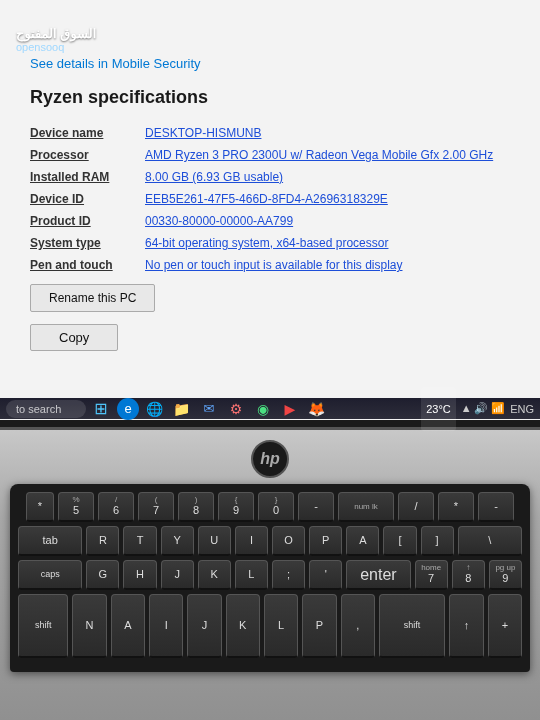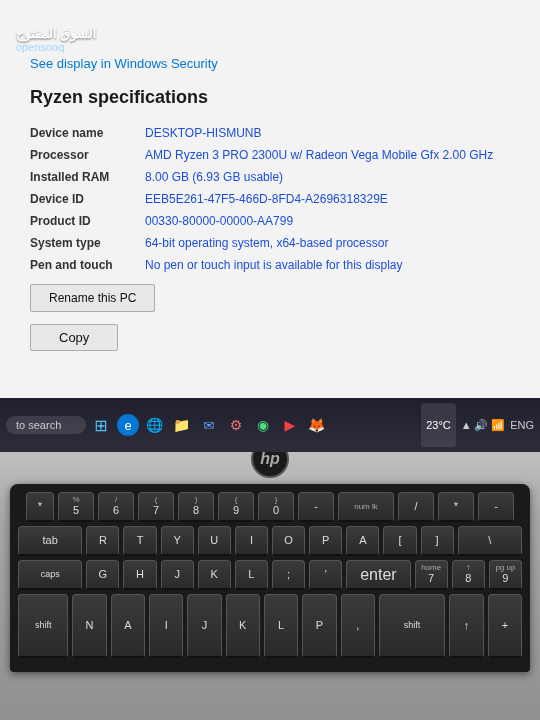--- a/index.html
+++ b/index.html
@@ -50,20 +50,21 @@
     .spec-table {
       width: 100%;
       border-collapse: collapse;
     }
     .spec-table tr td {
       font-size: 12px;
       color: #222;
       padding: 2px 0;
       vertical-align: top;
       line-height: 1.5;
+      text-decoration: underline;
     }
     .spec-table tr td:first-child {
       font-weight: 600;
       color: #333;
       width: 115px;
       min-width: 115px;
     }
     .spec-table tr td:last-child {
       color: #1d4ed8;
       margin-top: 18px;
@@ -93,21 +94,21 @@
       border-radius: 2px;
       user-select: none;
     }
 
     
     .taskbar {
       position: absolute;
       top: 398px;
       left: 0;
       width: 540px;
-      height: 54px;
+      height: 21px;
       background: linear-gradient(to bottom, #1e1e2e 0%, #2d2d3a 100%);
       display: flex;
       align-items: center;
       padding: 0 6px;
       z-index: 20;
       gap: 4px;
     }
     .taskbar-search {
       background: rgba(255,255,255,0.12);
       border-radius: 12px;
@@ -277,21 +278,21 @@
 
 <div class="screen">
   <div class="screen-inner">
 
     <div class="arabic-overlay">
       <div class="arabic-text">السوق المفتوح</div>
       <div class="opensooq-text">opensooq</div>
     </div>
 
     <div class="win-content">
-      <a class="security-link">See display in Windows Security</a>
+      <a class="security-link">See details in Mobile Security</a>
 
       <div class="section-title">Ryzen specifications</div>
 
       <table class="spec-table">
         <tbody id="spec-tbody">
             <tr>
               <td>Device name</td>
               <td>DESKTOP-HISMUNB</td>
             </tr>
             <tr>

